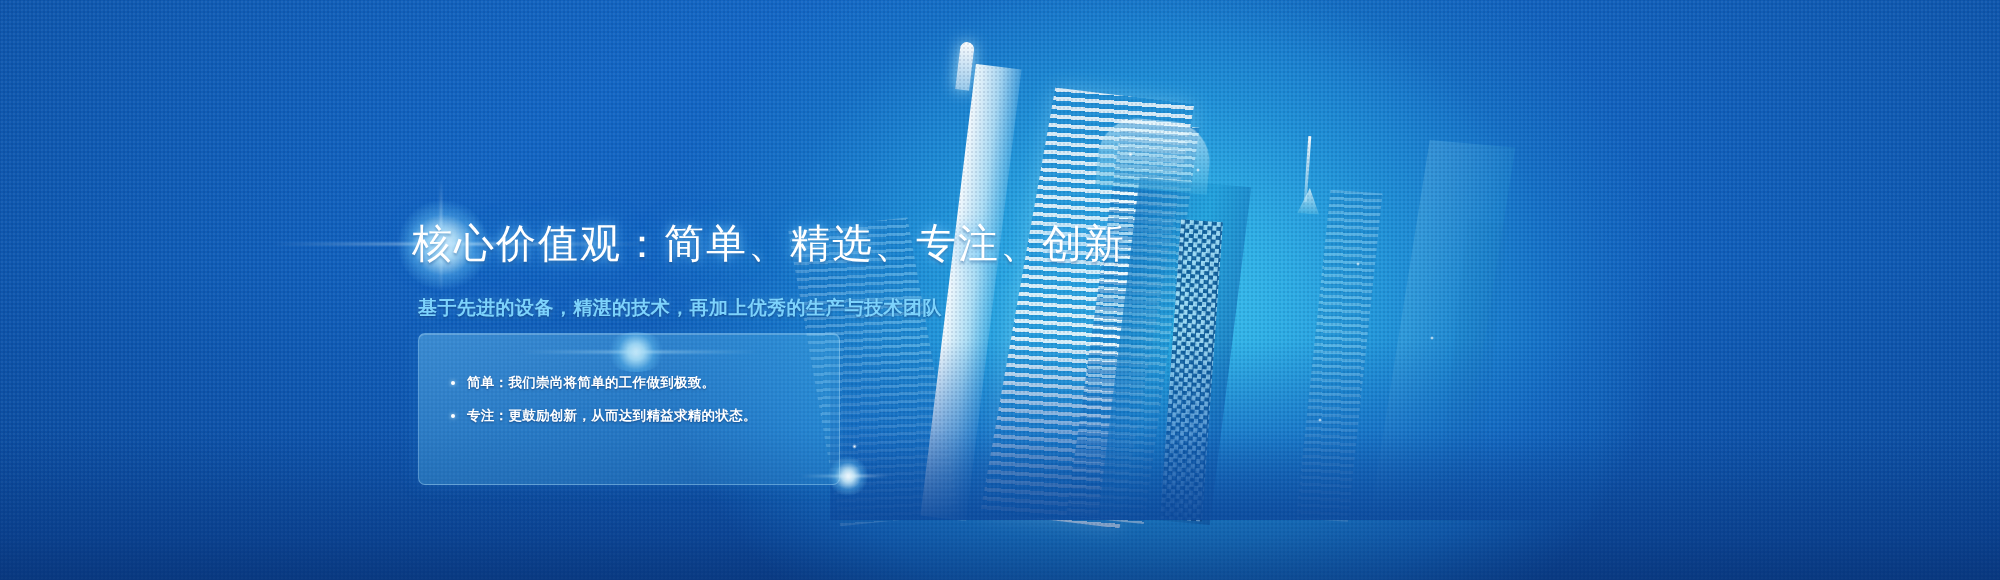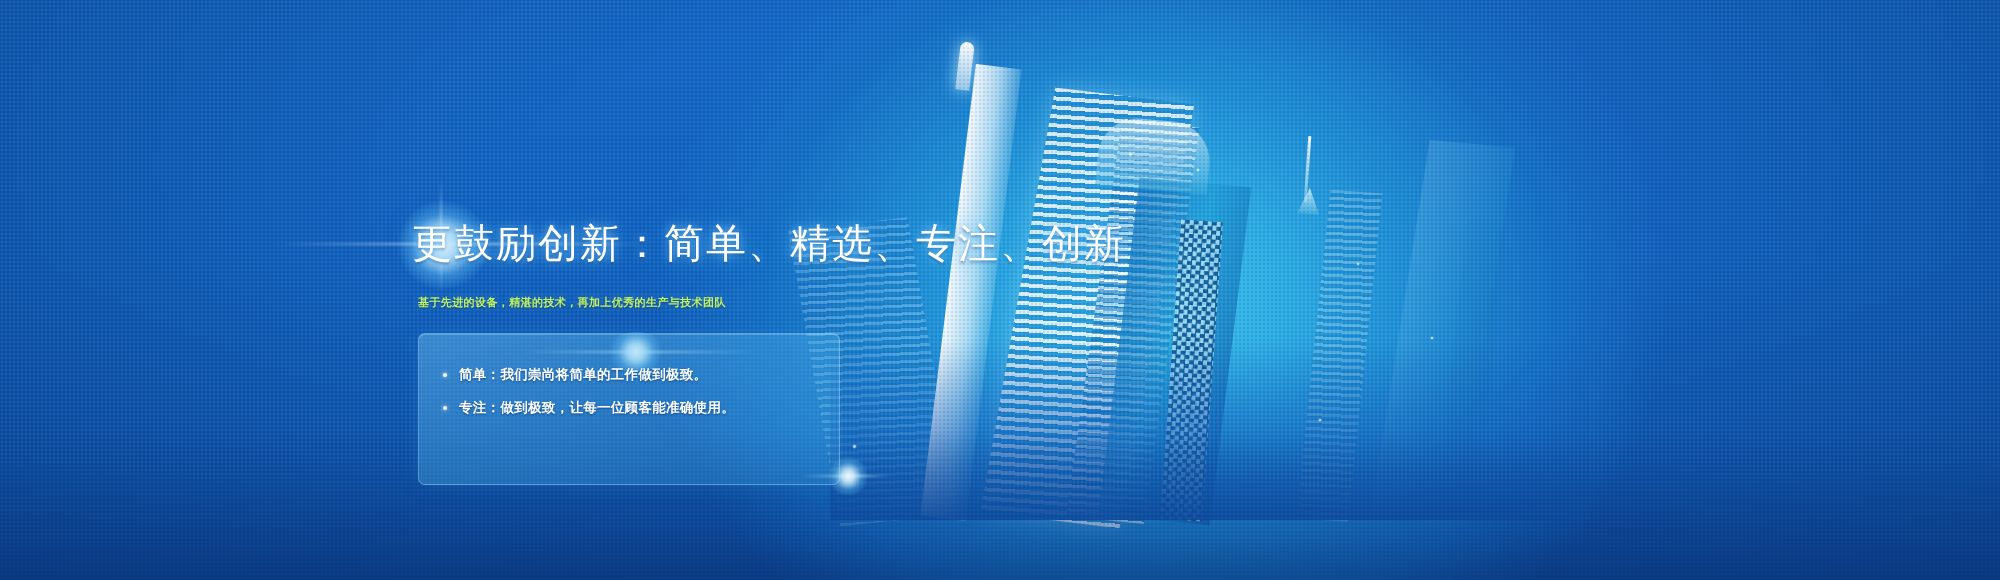--- a/index.html
+++ b/index.html
@@ -247,24 +247,24 @@
     text-shadow:
       0 0 10px rgba(120,205,255,0.85),
       0 0 26px rgba(80,180,250,0.55),
       0 2px 3px rgba(8,50,110,0.5);
   }
 
   .subhead {
     position: absolute;
     left: 418px;
     top: 295px;
-    font-size: 11px;
+    font-size: 19px;
     font-weight: bold;
     letter-spacing: 0.4px;
-    color: #bef264;
+    color: #7dd3fc;
     white-space: nowrap;
     text-shadow: 0 1px 3px rgba(8,50,110,0.75), 0 0 8px rgba(120,205,255,0.4);
   }
 
   .value-panel {
     position: absolute;
     left: 418px;
     top: 333px;
     width: 420px;
     height: 150px;
@@ -272,21 +272,21 @@
     background: linear-gradient(160deg, rgba(120,205,245,0.40) 0%, rgba(86,185,235,0.34) 45%, rgba(60,160,220,0.28) 100%);
     border: 1px solid rgba(185,230,255,0.35);
     box-shadow: inset 0 1px 0 rgba(255,255,255,0.20), 0 0 18px rgba(40,130,200,0.25);
     overflow: hidden;
   }
   .value-list {
     position: absolute;
     left: 0; top: 0;
     width: 100%; height: 100%;
     list-style: none;
-    margin: 8px;
+    margin: 16px;
     padding: 24px 8px 0 0;
   }
   .value-item {
     position: relative;
     padding-left: 32px;
     margin-bottom: 15px;
     font-size: 13.5px;
     font-weight: bold;
     letter-spacing: 0.3px;
     color: #ffffff;
@@ -349,31 +349,31 @@
 
   <div class="sparkle" style="left:1128px; top:152px; width:5px; height:5px;"></div>
   <div class="sparkle" style="left:1196px; top:168px; width:4px; height:4px;"></div>
   <div class="sparkle" style="left:1356px; top:262px; width:4px; height:4px;"></div>
   <div class="sparkle" style="left:1430px; top:336px; width:4px; height:4px;"></div>
   <div class="sparkle" style="left:1318px; top:418px; width:4px; height:4px;"></div>
   <div class="sparkle" style="left:852px; top:444px; width:5px; height:5px;"></div>
 
   <div class="content">
 
-    <div class="headline">更鼓励创新：简单、精选、专注、创新</div>
+    <div class="headline">核心价值观：简单、精选、专注、创新</div>
 
     <div class="subhead">基于先进的设备，精湛的技术，再加上优秀的生产与技术团队</div>
 
     <div class="value-panel">
       <ul class="value-list">
         <li class="value-item">
           <span class="value-bullet"></span>
           <span>简单：我们崇尚将简单的工作做到极致。</span>
         </li>
         <li class="value-item">
           <span class="value-bullet"></span>
-          <span>专注：做到极致，让每一位顾客能准确使用。</span>
+          <span>专注：更鼓励创新，从而达到精益求精的状态。</span>
         </li>
       </ul>
     </div>
 
   </div>
 </div>
 
 </body></html>

